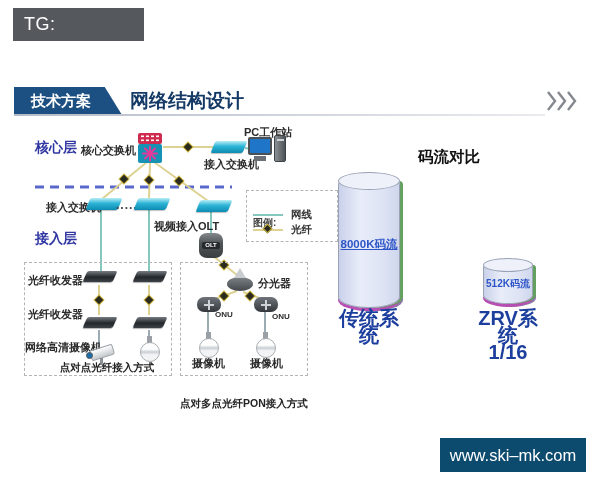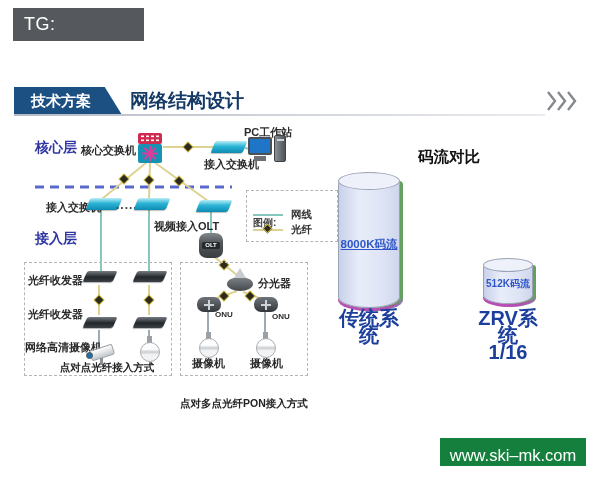--- a/index.html
+++ b/index.html
@@ -81,21 +81,21 @@
   .cyl { }
   .cyl-top { position:absolute; left:0; top:0; width:100%; border-radius:50%;
     background:#eef1fa; border:1px solid #9aa2b5; z-index:2; }
   .cyl-body { position:absolute; left:0; right:0; bottom:0;
     background:linear-gradient(90deg,#c9d1ea 0%,#e9edf9 35%,#dde3f4 75%,#cfd6ec 100%);
     border:1px solid #9aa2b5; }
   .cyl-value { position:absolute; width:100%; text-align:center; font-weight:bold;
     color:#2d55c8; z-index:3; }
   .cyl-caption { text-align:center; font-weight:bold; color:#1c3f9e; font-size:20px; line-height:17px; }
 
-  .footer-bar { left:440px; top:438px; width:146px; height:28px; background:#15803d;
+  .footer-bar { left:440px; top:438px; width:146px; height:34px; background:#0c4a6e;
     color:#fff; font-size:16.5px; text-align:center; line-height:34px; }
 
   svg.overlay { position:absolute; left:0; top:0; width:600px; height:480px; pointer-events:none; }
 </style>
 </head>
 <body>
 
 <div class="abs tg-badge">TG: MYYJJPP</div>
 <div class="abs header-tab">技术方案</div>
 <div class="abs header-title">网络结构设计</div>

